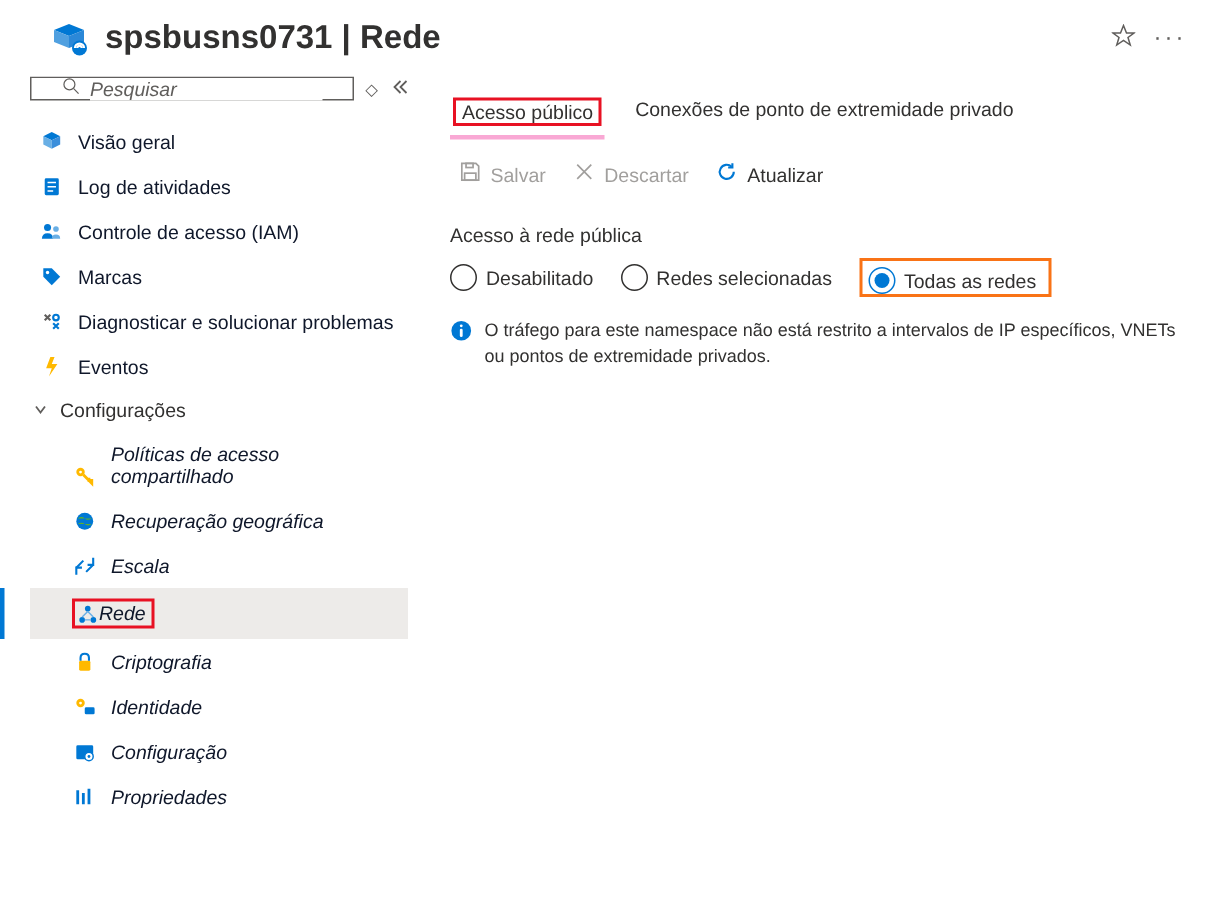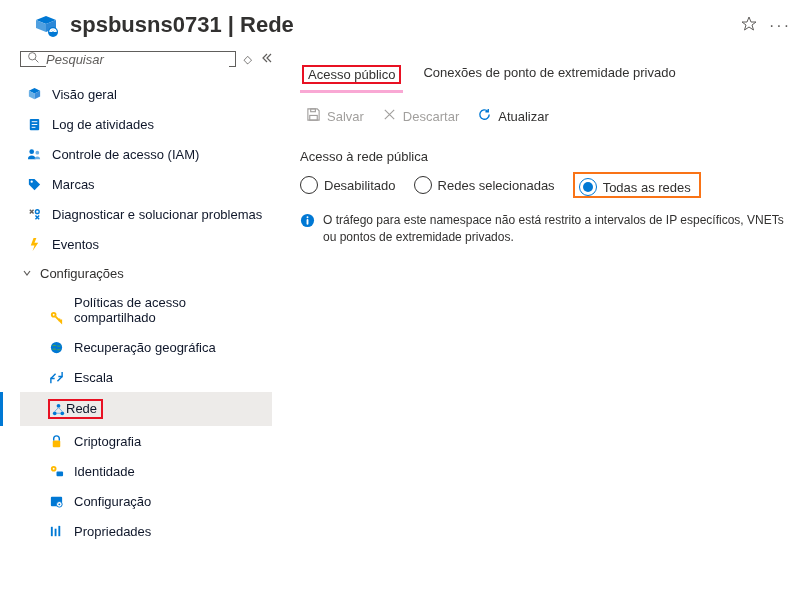--- a/index.html
+++ b/index.html
@@ -10,34 +10,34 @@
     .header-text { flex: 1; }
     .header-title { font-size: 22px; font-weight: 600; color: #323130; }
     .header-subtitle { font-size: 12px; color: #605e5c; margin-top: 2px; }
     .header-actions { display: flex; gap: 12px; align-items: center; margin-top: 4px;}
     .star-icon, .more-icon { cursor: pointer; color: #605e5c; }
     
     .layout { display: flex; height: calc(100% - 64px); }
     
     .sidebar { width: 280px; padding: 0 8px 0 20px; overflow-y: auto; }
     .search-row { display: flex; align-items: center; gap: 8px; margin-bottom: 12px; }
-    .search-box { position: relative; flex: 1; border: 1px solid #605e5c; height: 16px; display: flex; align-items: center; padding: 0 6px; gap: 6px; }
+    .search-box { position: relative; flex: 1; border: 1px solid #605e5c; height: 16px; display: flex; align-items: center; padding: 0 20px; gap: 6px; }
     .search-box input { border: none; outline: none; font-size: 13px; width: 100%; font-style: italic; color: #605e5c; }
     .search-box input::placeholder { font-style: italic; color: #605e5c; }
     .search-icon { color: #605e5c; }
     .circle-icon { color: #605e5c; font-size: 11px;}
     .collapse-icon { color: #605e5c; cursor: pointer; }
     
     .nav-item { display: flex; align-items: flex-end; gap: 10px; padding: 7px 6px; cursor: pointer; font-size: 13px; color: #0f172a; }
     .nav-item.active { background: #edebe9; position: relative; }
     .nav-item.active::before { content: ''; position: absolute; left: -20px; top: 0; bottom: 0; width: 3px; background: #0078d4; }
     .nav-item .icon { width: 16px; height: 16px; display: flex; align-items: center; justify-content: center; flex-shrink: 0; }
     .nav-group { display: flex; align-items: center; gap: 8px; padding: 7px 2px; cursor: pointer; font-size: 13px; }
     .nav-group .chev { color: #605e5c; }
-    .nav-sub .nav-item { padding-left: 28px; }
+    .nav-sub .nav-item { padding-left: 28px; font-style: italic; }
     .highlight-box { border: 2px solid #e81123; display: inline-flex; padding-right: 4px;}
     
     .main { flex: 1; padding: 8px 20px; overflow-y: auto; }
     .tabs { display: flex; gap: 18px; border-bottom: 0px solid #edebe9; margin-bottom: 14px; margin-top: 2px; }
     .tab { padding: 4px 2px 6px 2px; cursor: pointer; font-size: 13px; color: #323130; position: relative; }
     .tab.active { border-bottom: 3px solid #f9a8d4; }
     .tab-highlight { border: 2px solid #e81123; padding: 0 4px; display: inline-block;}
     
     .toolbar { display: flex; gap: 18px; margin: 14px 0 24px 6px; align-items: center; }
     .tool-btn { display: flex; align-items: center; gap: 6px; cursor: pointer; font-size: 13px; }

